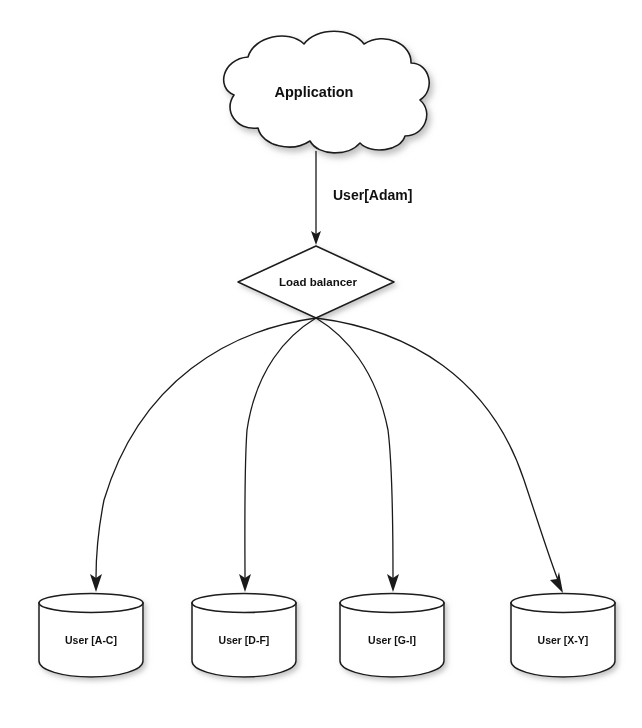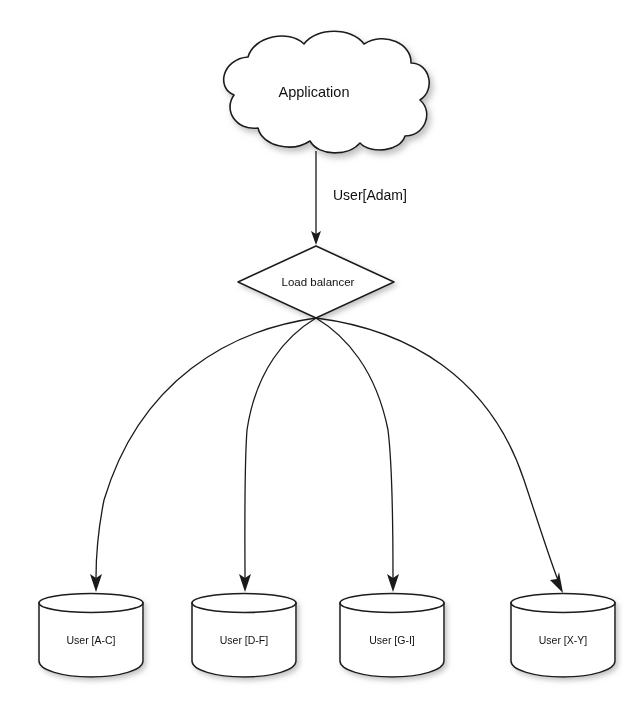--- a/index.html
+++ b/index.html
@@ -9,20 +9,21 @@
   }
   body {
     font-family: "Liberation Sans", sans-serif;
   }
   #diagram-canvas {
     position: relative;
     width: 642px;
     height: 728px;
     background: #ffffff;
     overflow: hidden;
+    font-weight: bold;
   }
   #diagram-svg {
     position: absolute;
     top: 0;
     left: 0;
     width: 642px;
     height: 728px;
   }
   .node-shape {
     fill: #ffffff;

